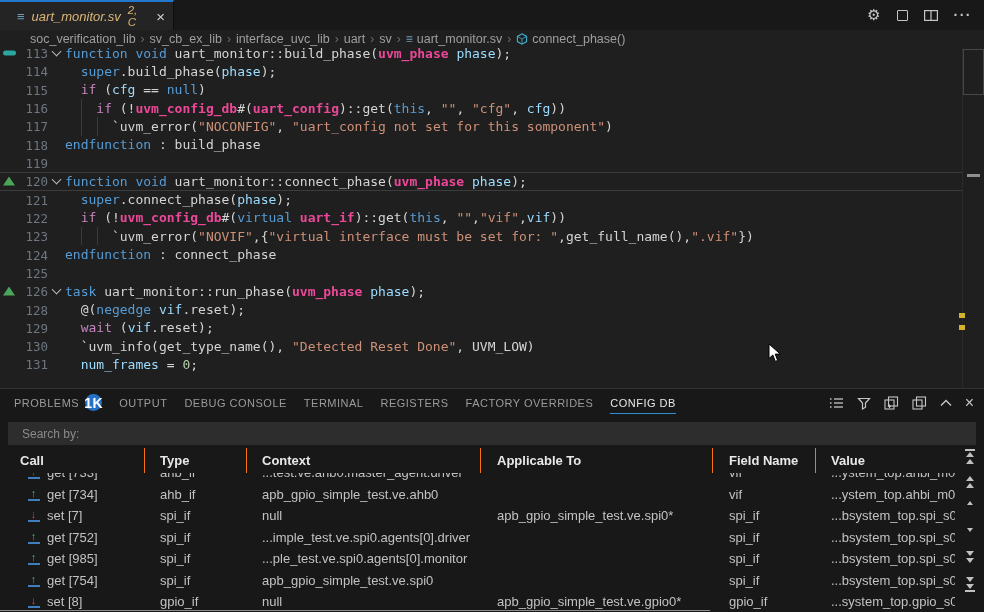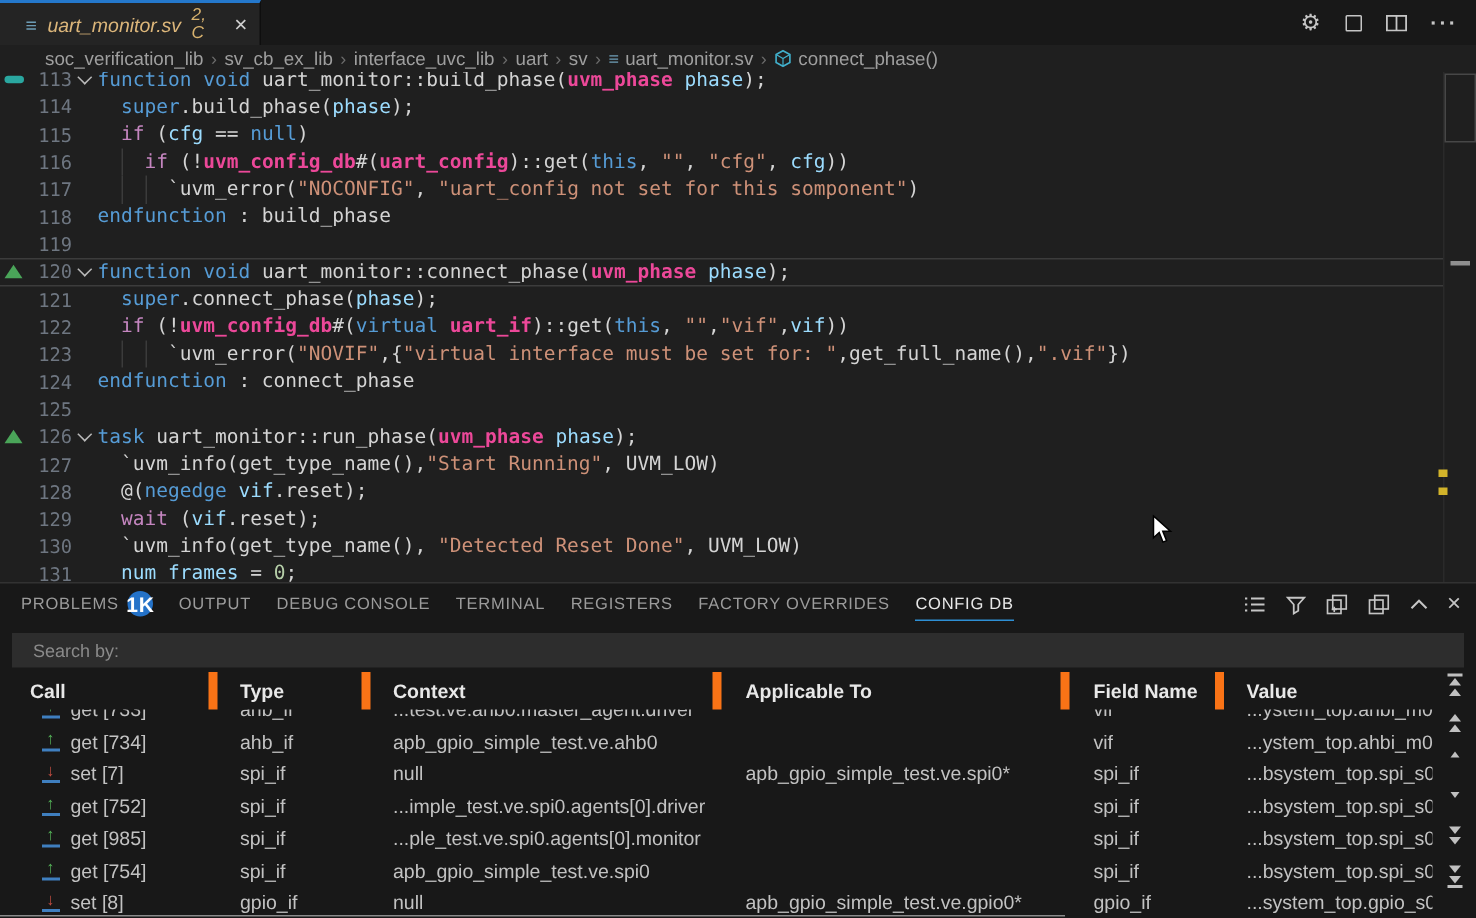--- a/index.html
+++ b/index.html
@@ -69,21 +69,21 @@
   .pa-close{font-size:16px;line-height:14px;}
   .searchbar{position:absolute;top:33px;left:8px;right:8px;height:23px;background:#2d2d2d;}
   .searchbar input{width:100%;height:100%;background:transparent;border:none;outline:none;
                    color:#bbbbbb;font-size:12px;padding:0 0 0 14px;box-sizing:border-box;
                    font-family:Liberation Sans, sans-serif;}
   .searchbar input::placeholder{color:#8a8a8a;}
 
   .thead{position:absolute;top:59px;left:0;width:955px;height:25px;
          display:grid;grid-template-columns:145px 102px 234px 232px 103px 139px;align-items:center;}
   .hcell{color:#e8e8e8;font-size:13px;font-weight:bold;height:100%;display:flex;align-items:center;
-         border-right:6px solid #f97316;padding-left:15px;box-sizing:border-box;}
+         border-right:1px solid #f97316;padding-left:15px;box-sizing:border-box;}
   .hcell:first-child{padding-left:20px;}
   .hcell:nth-child(4),.hcell:nth-child(5){padding-left:16px;}
   .hcell:last-child{border-right:none;}
 
   .tbody-wrap{position:absolute;top:84px;left:0;width:955px;bottom:0;overflow:hidden;}
   .trow{height:21.5px;display:grid;grid-template-columns:145px 102px 234px 232px 103px 139px;
         align-items:center;font-size:13px;color:#c2c2c2;cursor:pointer;}
   .trow:first-child{margin-top:-11px;}
   .cell{overflow:hidden;white-space:nowrap;padding-left:15px;}
   .cell.call{display:flex;align-items:center;gap:7px;padding-left:27px;}
@@ -120,21 +120,20 @@
       <div class="code-line"><div class="gutter"><span class="lnum">117</span></div><span class="guide" style="left: 80.8px;"></span><span class="guide" style="left: 96.6px;"></span><span class="codetext"><span class="txt">      `uvm_error(</span><span class="str">"NOCONFIG"</span><span class="txt">, </span><span class="str">"uart_config not set for this somponent"</span><span class="txt">)</span></span></div>
       <div class="code-line"><div class="gutter"><span class="lnum">118</span></div><span class="codetext"><span class="kw">endfunction</span><span class="txt"> : build_phase</span></span></div>
       <div class="code-line"><div class="gutter"><span class="lnum">119</span></div><span class="codetext"></span></div>
       <div class="code-line current"><div class="gutter"><span class="marker tri"></span><span class="lnum">120</span><span class="chev"></span></div><span class="codetext"><span class="kw">function</span><span class="txt"> </span><span class="kw">void</span><span class="txt"> uart_monitor::connect_phase(</span><span class="typ">uvm_phase</span><span class="txt"> </span><span class="var">phase</span><span class="txt">);</span></span></div>
       <div class="code-line"><div class="gutter"><span class="lnum">121</span></div><span class="codetext"><span class="txt">  </span><span class="kw">super</span><span class="txt">.connect_phase(</span><span class="var">phase</span><span class="txt">);</span></span></div>
       <div class="code-line"><div class="gutter"><span class="lnum">122</span></div><span class="codetext"><span class="txt">  </span><span class="ctl">if</span><span class="txt"> (!</span><span class="typ">uvm_config_db</span><span class="txt">#(</span><span class="kw">virtual</span><span class="txt"> </span><span class="typ">uart_if</span><span class="txt">)::get(</span><span class="kw">this</span><span class="txt">, </span><span class="str">""</span><span class="txt">,</span><span class="str">"vif"</span><span class="txt">,</span><span class="var">vif</span><span class="txt">))</span></span></div>
       <div class="code-line"><div class="gutter"><span class="lnum">123</span></div><span class="guide" style="left: 80.8px;"></span><span class="guide" style="left: 96.6px;"></span><span class="codetext"><span class="txt">      `uvm_error(</span><span class="str">"NOVIF"</span><span class="txt">,{</span><span class="str">"virtual interface must be set for: "</span><span class="txt">,get_full_name(),</span><span class="str">".vif"</span><span class="txt">})</span></span></div>
       <div class="code-line"><div class="gutter"><span class="lnum">124</span></div><span class="codetext"><span class="kw">endfunction</span><span class="txt"> : connect_phase</span></span></div>
       <div class="code-line"><div class="gutter"><span class="lnum">125</span></div><span class="codetext"></span></div>
       <div class="code-line"><div class="gutter"><span class="marker tri"></span><span class="lnum">126</span><span class="chev"></span></div><span class="codetext"><span class="kw">task</span><span class="txt"> uart_monitor::run_phase(</span><span class="typ">uvm_phase</span><span class="txt"> </span><span class="var">phase</span><span class="txt">);</span></span></div>
-      <div class="code-line"><div class="gutter"><span class="lnum">127</span></div><span class="codetext"><span class="txt">  `uvm_info(get_type_name(),</span><span class="str">"Start Running"</span><span class="txt">, UVM_LOW)</span></span></div>
       <div class="code-line"><div class="gutter"><span class="lnum">128</span></div><span class="codetext"><span class="txt">  @(</span><span class="kw">negedge</span><span class="txt"> </span><span class="var">vif</span><span class="txt">.reset);</span></span></div>
       <div class="code-line"><div class="gutter"><span class="lnum">129</span></div><span class="codetext"><span class="txt">  </span><span class="ctl">wait</span><span class="txt"> (</span><span class="var">vif</span><span class="txt">.reset);</span></span></div>
       <div class="code-line"><div class="gutter"><span class="lnum">130</span></div><span class="codetext"><span class="txt">  `uvm_info(get_type_name(), </span><span class="str">"Detected Reset Done"</span><span class="txt">, UVM_LOW)</span></span></div>
       <div class="code-line"><div class="gutter"><span class="lnum">131</span></div><span class="codetext"><span class="txt">  </span><span class="var">num_frames</span><span class="txt"> = </span><span class="num">0</span><span class="txt">;</span></span></div>
     </div>
 
   <div class="ov-line"></div>
   <div class="sb-thumb"></div>
   <div class="ov-gray"></div>
   <div class="ov-y1"></div>

